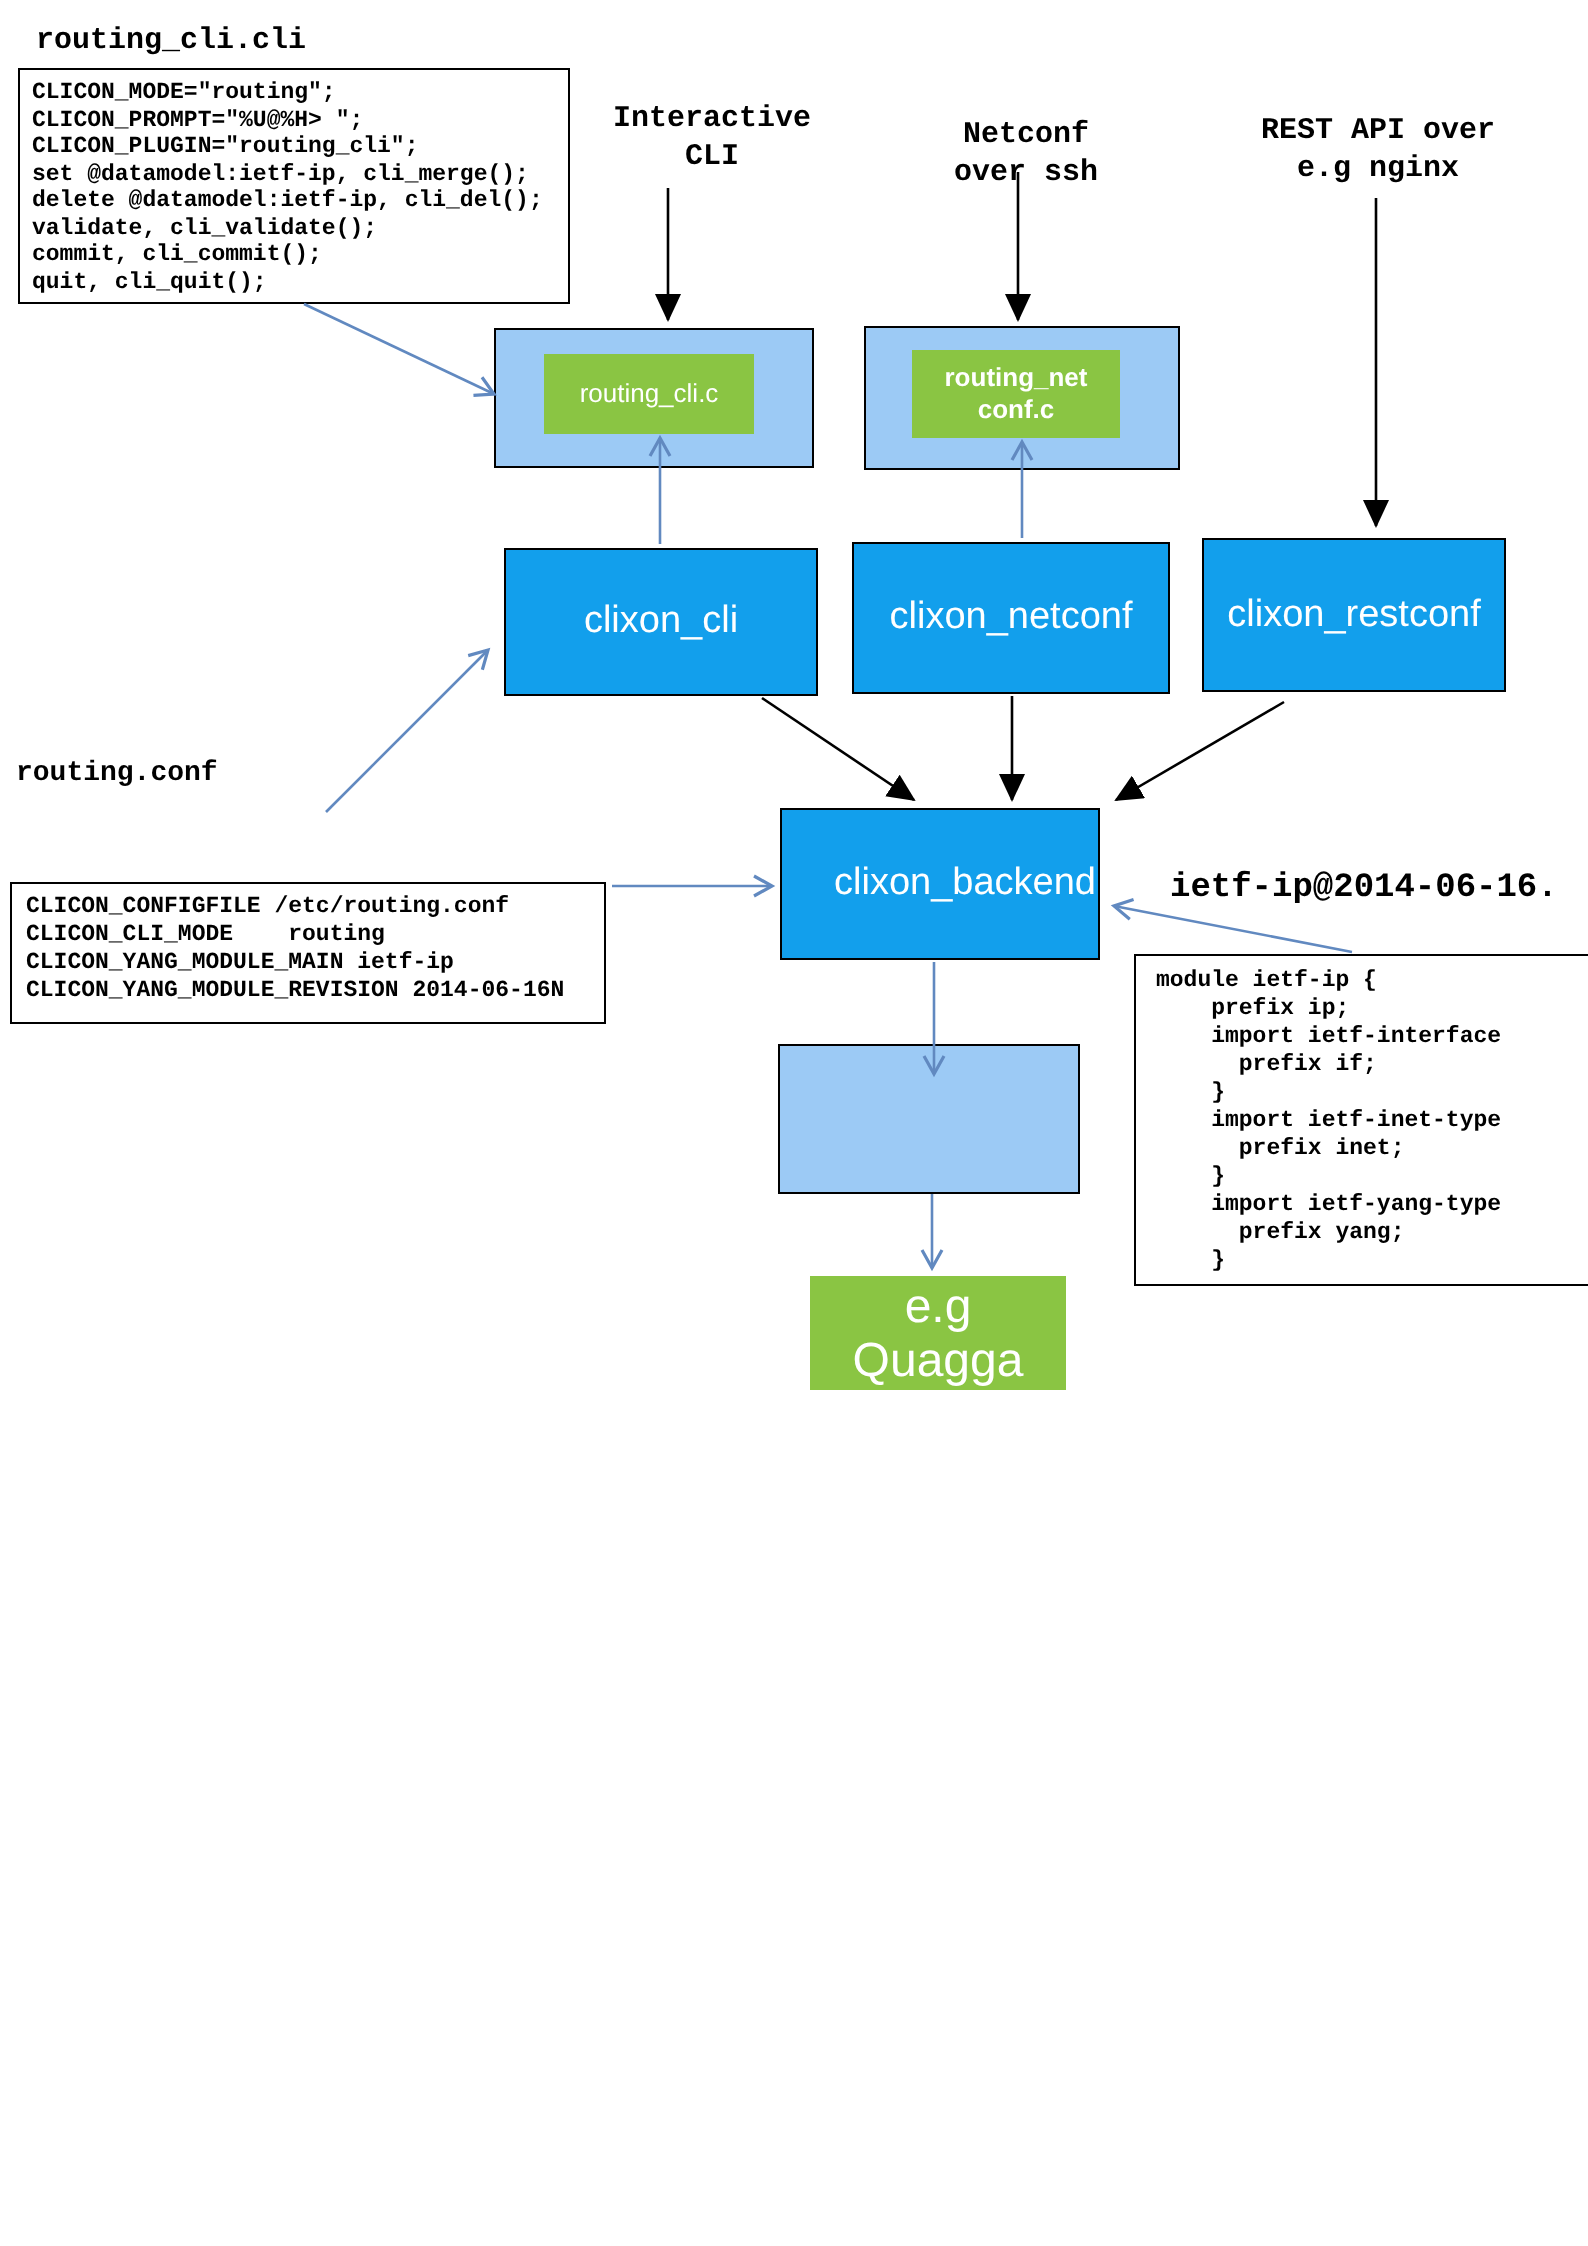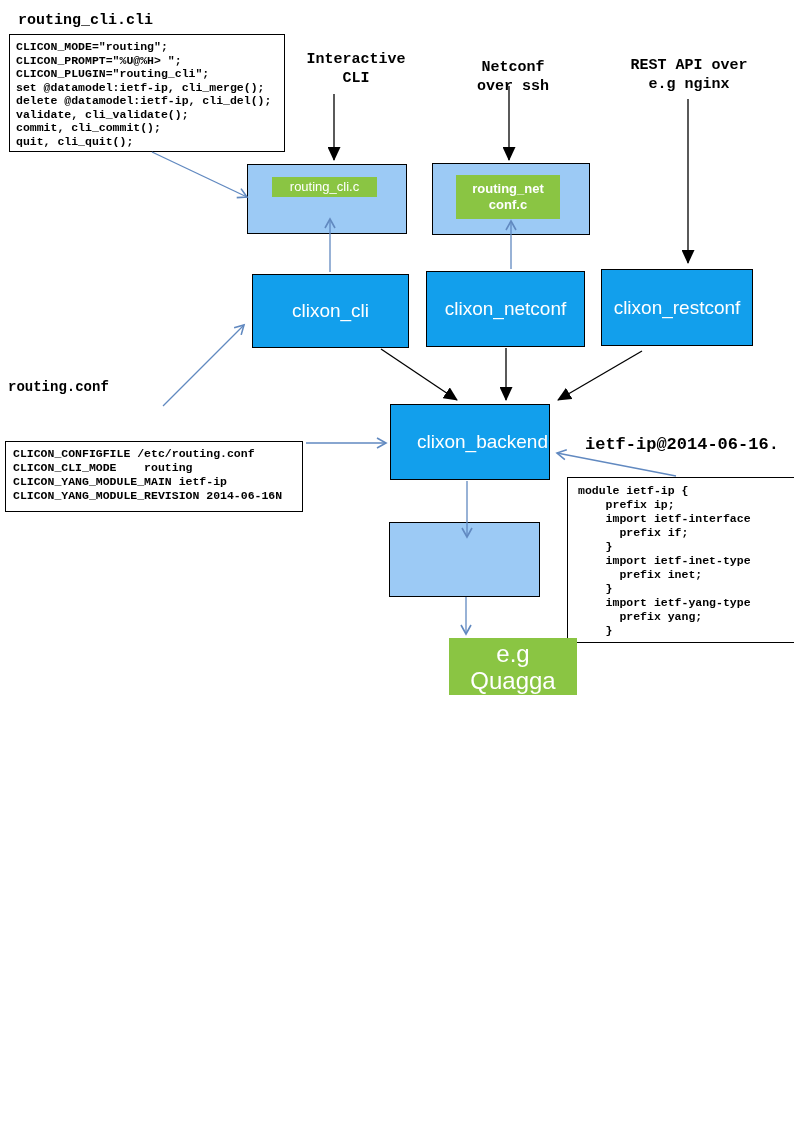--- a/index.html
+++ b/index.html
@@ -29,21 +29,21 @@
     font:400 13px/16px "Liberation Sans", sans-serif; white-space:pre-line;
   }
   .bluebox {
     position:absolute; background:#129fec; border:1px solid #000; box-sizing:border-box;
     display:flex; align-items:center; justify-content:center;
     color:#ffffff; font:400 19px "Liberation Sans", sans-serif; white-space:pre;
   }
   .quaggabox {
     position:absolute; background:#8ac543; color:#ffffff;
     display:flex; align-items:center; justify-content:center; text-align:center;
-    font:400 24px/27px "Liberation Sans", sans-serif; white-space:pre-line;margin-left:44px;
+    font:400 24px/27px "Liberation Sans", sans-serif; white-space:pre-line;
   }
   svg.overlay { position:absolute; left:0; top:0; z-index:5; pointer-events:none; }
 </style>
 </head>
 <body>
 
 <div class="canvas">
 
   <div class="abs mono-title" style="left:18px; top:12px; font-size:15px;">routing_cli.cli</div>
 
@@ -57,21 +57,21 @@
 quit, cli_quit();</div>
 
   <div class="toplabel" style="left:286px; top:50px; width:140px;text-align:center;">Interactive
 CLI</div>
   <div class="toplabel" style="left:443px; top:58px; width:140px;">Netconf
 over ssh</div>
   <div class="toplabel" style="left:609px; top:56px; width:160px;">REST API over
 e.g nginx</div>
 
   <div class="pluginbox" style="left:247px; top:164px; width:160px; height:70px;"></div>
-  <div class="greenbox" style="left:272px; top:177px; width:105px; height:20px;">routing_cli.c</div>
+  <div class="greenbox" style="left:272px; top:177px; width:105px; height:40px;">routing_cli.c</div>
 
   <div class="pluginbox" style="left:432px; top:163px; width:158px; height:72px;"></div>
   <div class="greenbox" style="left:456px; top:175px; width:104px; height:44px;font-weight:bold;">routing_net
 conf.c</div>
 
   <div class="bluebox" style="left:426px; top:271px; width:159px; height:76px;">clixon_netconf</div>
   <div class="bluebox" style="left:252px; top:274px; width:157px; height:74px;">clixon_cli</div>
   <div class="bluebox" style="left:601px; top:269px; width:152px; height:77px;">clixon_restconf</div>
   <div class="bluebox" style="left:390px; top:404px; width:160px; height:76px;padding-left:25px;">clixon_backend</div>
 

